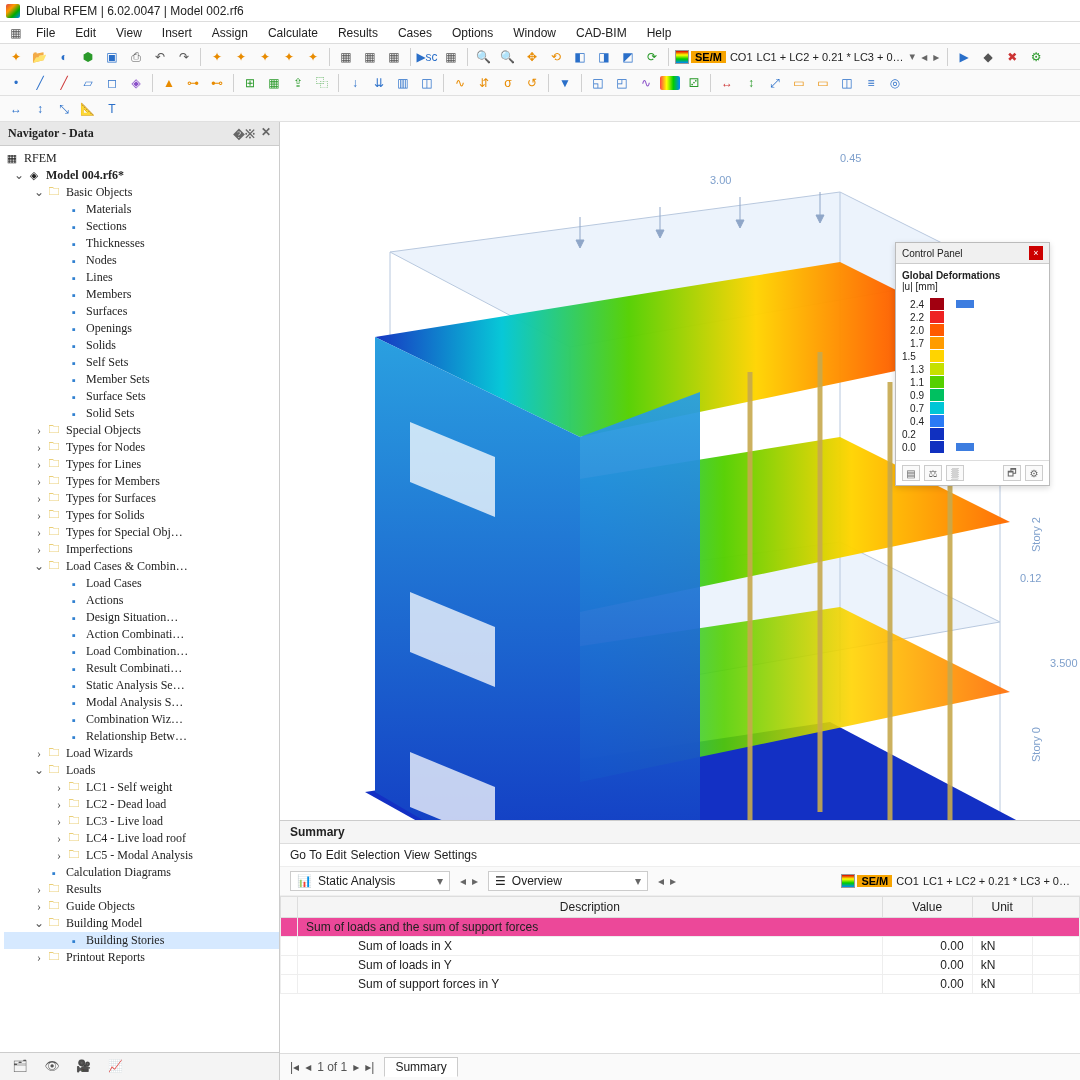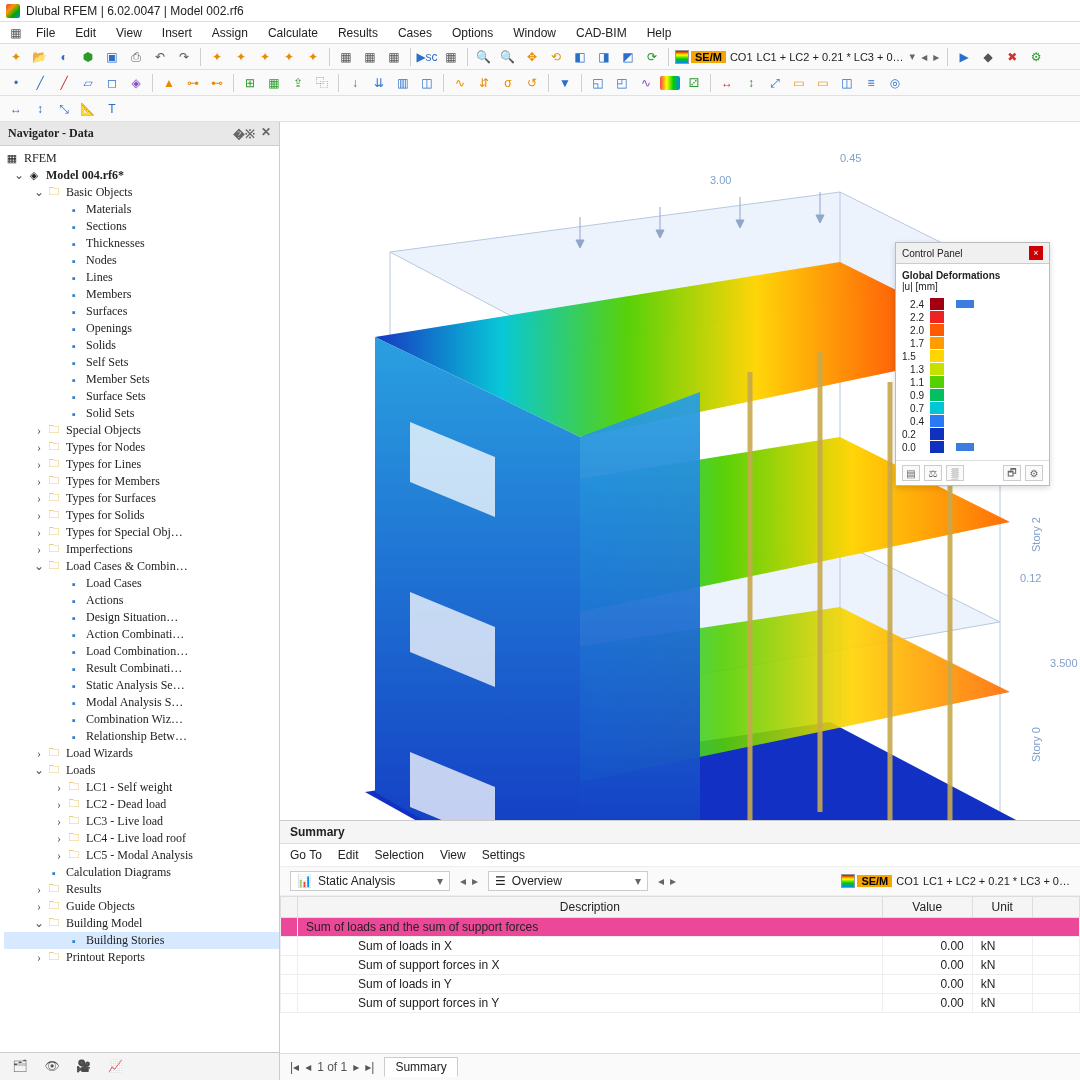--- a/index.html
+++ b/index.html
@@ -34,21 +34,21 @@
   .control-panel { position:absolute; top:120px; right:30px; width:155px; background:#fff; border:1px solid #bbb; box-shadow:0 2px 6px rgba(0,0,0,0.15); font-size:10px;}
   .cp-title { display:flex; align-items:center; justify-content:space-between; padding:3px 6px; background:#f0f0f0; border-bottom:1px solid #ccc;}
   .cp-title .x{width:14px;height:14px;background:#c00;color:#fff;display:flex;align-items:center;justify-content:center;font-size:9px;}
   .cp-body{padding:6px;}
   .cp-scale-row{display:flex;align-items:center;gap:6px;margin:1px 0;}
   .cp-scale-row .sw{width:14px;height:12px;}
   .cp-foot{display:flex;justify-content:space-between;padding:4px 6px;border-top:1px solid #ddd;}
   .cp-foot .fb{width:18px;height:16px;border:1px solid #ccc;background:#fafafa;display:flex;align-items:center;justify-content:center;font-size:10px;color:#666;}
   .summary { position:absolute; left:280px; right:0; bottom:0; height:260px; background:#fff; border-top:1px solid #ccc; display:flex;flex-direction:column;}
   .sum-title{padding:4px 10px;font-weight:600;background:#f5f5f5;border-bottom:1px solid #ddd;}
-  .sum-menu{display:flex;align-items:center;gap:16px;padding:4px 10px;border-bottom:1px solid #eee;}
+  .sum-menu{display:flex;align-items:center;gap:4px;padding:4px 10px;border-bottom:1px solid #eee;}
   .sum-tool{display:flex;align-items:center;gap:8px;padding:4px 10px;border-bottom:1px solid #eee;background:#fafafa;}
   .sum-drop{border:1px solid #ccc;background:#fff;padding:2px 6px;display:inline-flex;align-items:center;gap:6px;min-width:160px;}
   .sum-drop .chev{color:#666;}
   .nav-mini{display:flex;align-items:center;gap:2px;color:#666;}
   .nav-mini span{padding:0 2px;}
   .sum-table{flex:1;overflow:auto;}
   .sum-table table{width:100%;border-collapse:collapse;}
   .sum-table th{border:1px solid #ddd;padding:3px 8px;background:#f5f5f5;font-weight:400;text-align:center;}
   .sum-table td{border:1px solid #eee;padding:2px 8px;}
   .sum-table .sect td{background:#ec4899;font-weight:400;}
@@ -652,27 +652,20 @@
           </tr>
           <tr>
             <td></td>
      <td style="padding-left:60px">Sum of loads in X</td>
      <td class="r" style="width:90px">0.00</td>
      <td style="width:60px">kN</td>
      <td></td>
           </tr>
           <tr>
             <td></td>
-     <td style="padding-left:60px">Sum of support forces in X</td>
-     <td class="r" style="width:90px">0.00</td>
-     <td style="width:60px">kN</td>
-     <td></td>
-          </tr>
-          <tr>
-            <td></td>
      <td style="padding-left:60px">Sum of loads in Y</td>
      <td class="r" style="width:90px">0.00</td>
      <td style="width:60px">kN</td>
      <td></td>
           </tr>
           <tr>
             <td></td>
      <td style="padding-left:60px">Sum of support forces in Y</td>
      <td class="r" style="width:90px">0.00</td>
      <td style="width:60px">kN</td>

